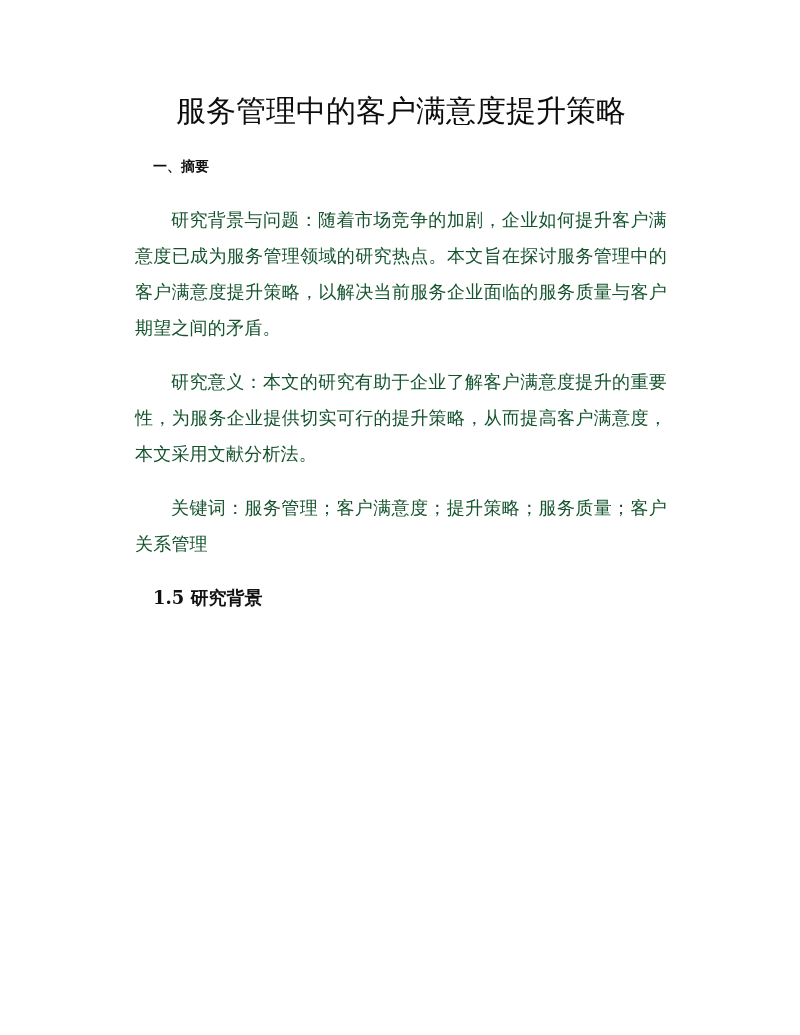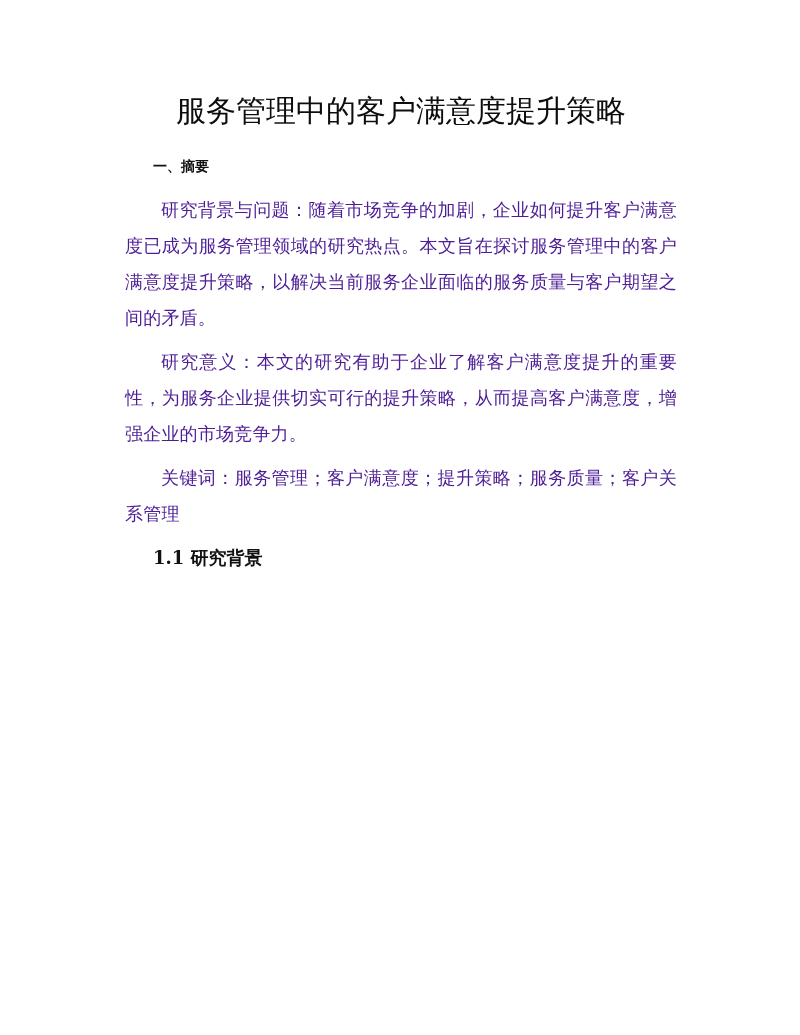--- a/index.html
+++ b/index.html
@@ -44,37 +44,37 @@
     .subheading {
       font-size: 18px;
       line-height: 36px;
       margin: 0;
       padding-left: 36px;
       color: #111;
     }
     .para {
       font-size: 18px;
       line-height: 36px;
-      margin: 8px;
+      margin: 18px;
       text-indent: 36px;
       text-align: justify;
       text-align-last: left;
       letter-spacing: 0.2px;
-      color: #4c1d95;
+      color: #14532d;
     }
   </style>
 </head>
 <body>
 
 <div class="page">
   <h1 class="title">服务管理中的客户满意度提升策略</h1>
 
   <section>
     <h2 class="heading">一、摘要</h2>
     <p class="para">研究背景与问题：随着市场竞争的加剧，企业如何提升客户满意度已成为服务管理领域的研究热点。本文旨在探讨服务管理中的客户满意度提升策略，以解决当前服务企业面临的服务质量与客户期望之间的矛盾。</p>
-    <p class="para">研究意义：本文的研究有助于企业了解客户满意度提升的重要性，为服务企业提供切实可行的提升策略，从而提高客户满意度，增强企业的市场竞争力。</p>
+    <p class="para">研究意义：本文的研究有助于企业了解客户满意度提升的重要性，为服务企业提供切实可行的提升策略，从而提高客户满意度，本文采用文献分析法。</p>
     <p class="para">关键词：服务管理；客户满意度；提升策略；服务质量；客户关系管理</p>
   </section>
 
   <section>
-    <h3 class="subheading">1.1 研究背景</h3>
+    <h3 class="subheading">1.5 研究背景</h3>
   </section>
 </div>
 
 </body></html>

